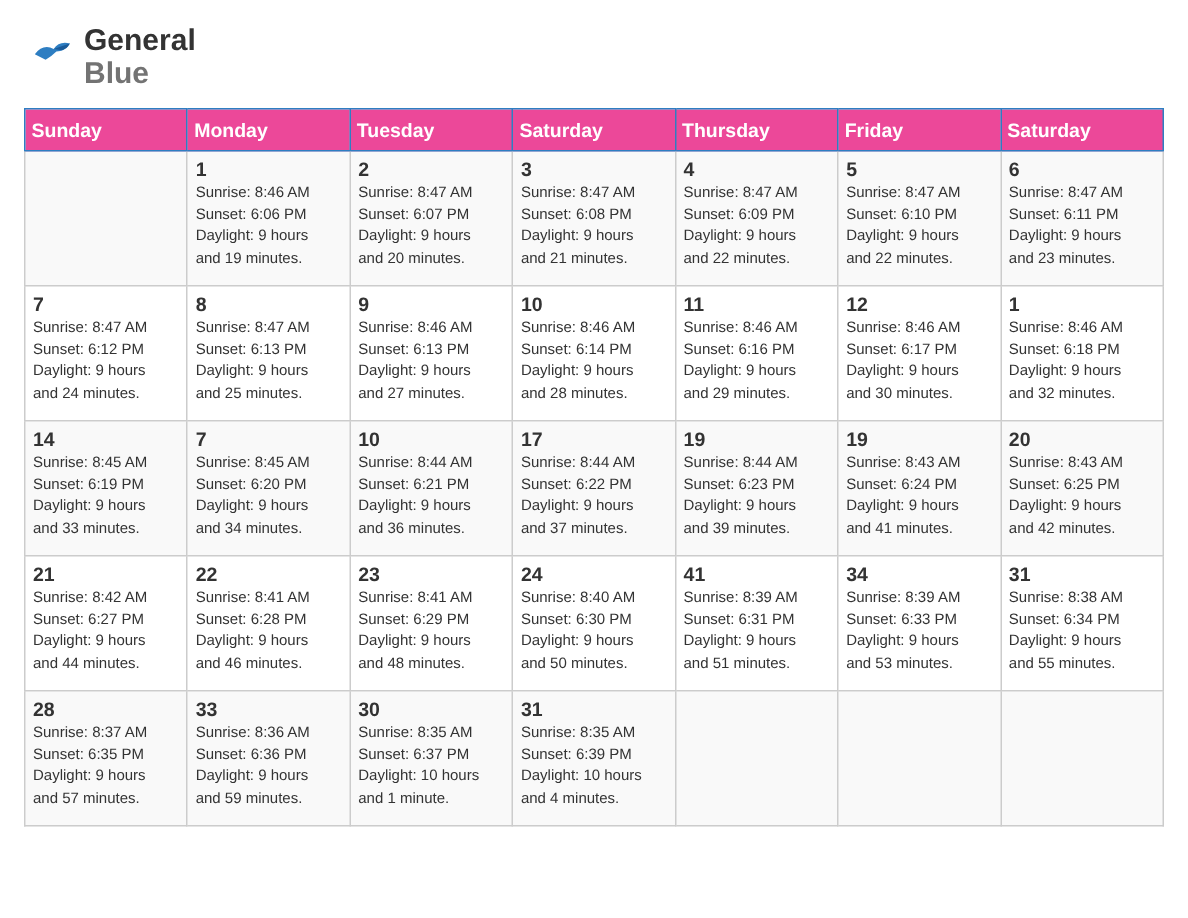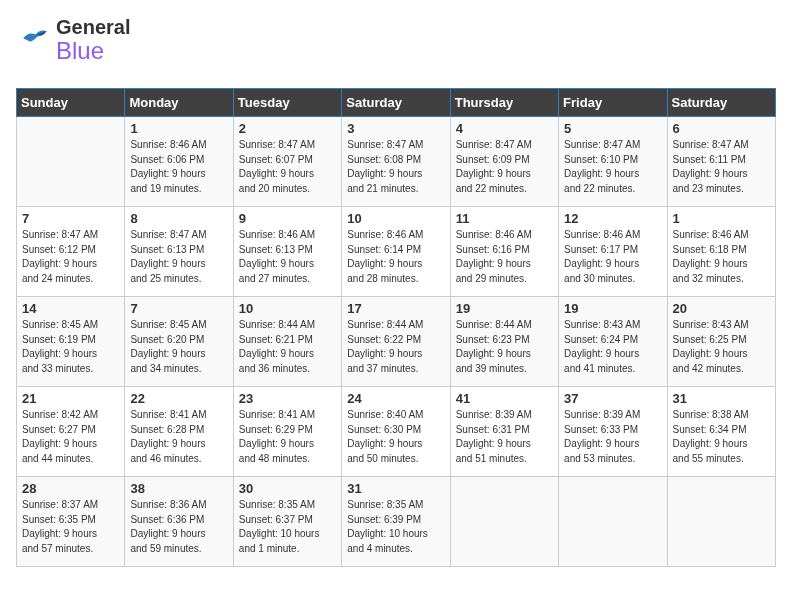--- a/index.html
+++ b/index.html
@@ -7,40 +7,40 @@
       font-family: Arial, sans-serif;
       background: #fff;
       width: 792px;
       min-height: 612px;
       padding: 16px;
     }
     .header {
       display: flex;
       justify-content: space-between;
       align-items: flex-end;
-      margin-bottom: 24px;
+      margin-bottom: 12px;
     }
     .title-block { text-align: right; }
     .month-title {
       font-size: 36px;
       font-weight: bold;
       color: #333;
     }
     .location {
       font-size: 16px;
       color: #333;
       font-style: italic;
     }
     table {
       width: 100%;
       border-collapse: collapse;
       table-layout: fixed;
     }
     thead tr th {
-      background: #404040;
+      background: #ec4899;
       color: #fff;
       font-size: 13px;
       font-weight: bold;
       padding: 6px 4px;
       text-align: left;
       border: 1px solid #2e7ec2;
     }
     tbody tr td {
       vertical-align: top;
       border: 1px solid #ccc;
@@ -79,21 +79,21 @@
 
 <div class="header">
   <div class="logo-wrapper">
     <svg class="logo-icon" viewBox="0 0 40 40" xmlns="http://www.w3.org/2000/svg">
 
       <path d="M8,18 Q14,10 22,14 Q26,8 34,10 Q30,16 24,16 Q20,20 16,22 Z" fill="#2e7ec2"></path>
       <path d="M22,14 Q28,12 34,10 Q32,14 28,15 Z" fill="#1a5a99"></path>
     </svg>
     <div style="display:flex;flex-direction:column;">
       <span style="font-size:20px;font-weight:bold;color:#333;line-height:1.1;">General</span>
-      <span style="font-size:24px;font-weight:normal;color:#8b5cf6;line-height:1.1;">Blue</span>
+      <span style="font-size:20px;font-weight:bold;color:#737373;line-height:1.1;">Blue</span>
     </div>
   </div>
   <div class="title-block">
     <div class="month-title"></div>
     <div class="location"></div>
   </div>
 </div>
 
 <table>
   <thead>
@@ -210,35 +210,35 @@
         </td>
         <td>
           <span class="day-num">24</span>
           <div class="cell-text">Sunrise: 8:40 AM<br>Sunset: 6:30 PM<br>Daylight: 9 hours<br>and 50 minutes.</div>
         </td>
         <td>
           <span class="day-num">41</span>
           <div class="cell-text">Sunrise: 8:39 AM<br>Sunset: 6:31 PM<br>Daylight: 9 hours<br>and 51 minutes.</div>
         </td>
         <td>
-          <span class="day-num">37</span>
+          <span class="day-num">34</span>
           <div class="cell-text">Sunrise: 8:39 AM<br>Sunset: 6:33 PM<br>Daylight: 9 hours<br>and 53 minutes.</div>
         </td>
         <td>
           <span class="day-num">31</span>
           <div class="cell-text">Sunrise: 8:38 AM<br>Sunset: 6:34 PM<br>Daylight: 9 hours<br>and 55 minutes.</div>
         </td>
       </tr>
       <tr>
         <td>
           <span class="day-num">28</span>
           <div class="cell-text">Sunrise: 8:37 AM<br>Sunset: 6:35 PM<br>Daylight: 9 hours<br>and 57 minutes.</div>
         </td>
         <td>
-          <span class="day-num">38</span>
+          <span class="day-num">33</span>
           <div class="cell-text">Sunrise: 8:36 AM<br>Sunset: 6:36 PM<br>Daylight: 9 hours<br>and 59 minutes.</div>
         </td>
         <td>
           <span class="day-num">30</span>
           <div class="cell-text">Sunrise: 8:35 AM<br>Sunset: 6:37 PM<br>Daylight: 10 hours<br>and 1 minute.</div>
         </td>
         <td>
           <span class="day-num">31</span>
           <div class="cell-text">Sunrise: 8:35 AM<br>Sunset: 6:39 PM<br>Daylight: 10 hours<br>and 4 minutes.</div>
         </td>

